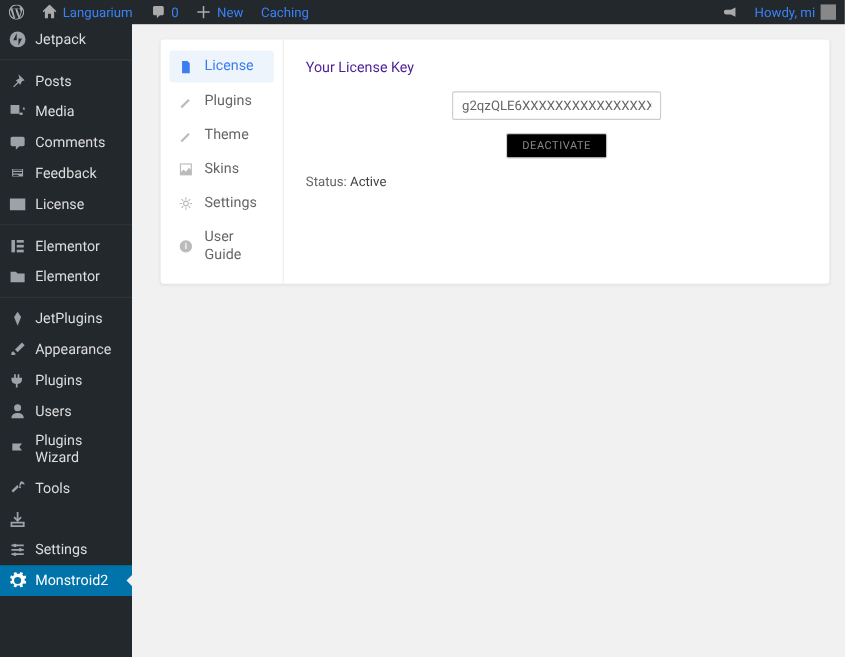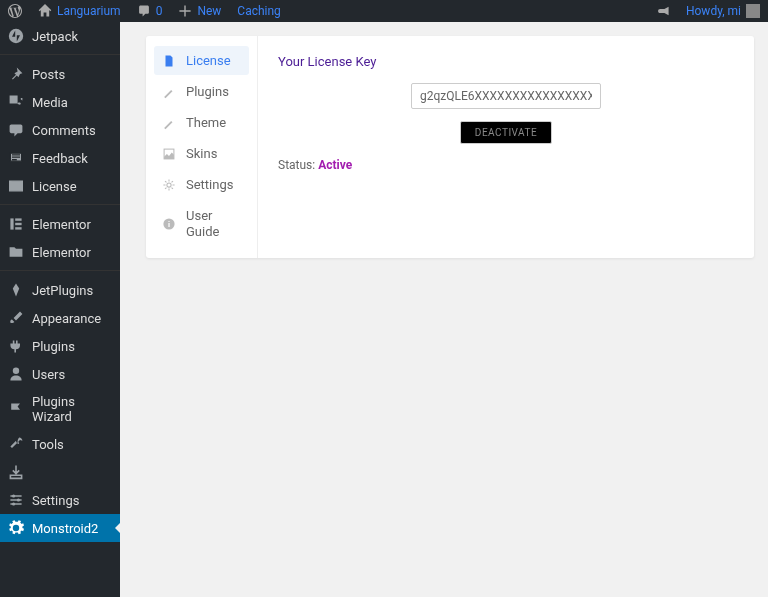--- a/index.html
+++ b/index.html
@@ -27,21 +27,21 @@
 .tab svg, .tab .ticon { width: 14px; height: 14px; fill: #bbb; flex-shrink: 0; }
 .tab.active { background: #eef4fb; color: #3a7ef0; }
 .tab.active svg { fill: #3a7ef0; }
 
 .panel-body { flex: 1; padding: 18px 20px; font-size: 13px; color: #555; }
 .panel-body h4 { font-size: 13px; color: #4c1d95; font-weight: 400; margin-bottom: 14px; }
 .row { display: flex; gap: 12px; align-items: center; margin-bottom: 14px; flex-direction: column; }
 .row input[type=text] { width: 190px; padding: 5px 8px; font-size: 12px; border: 1px solid #ccc; border-radius: 2px; color: #666; background: #fff; }
 .row button { padding: 5px 14px; font-size: 10px; letter-spacing: 0.5px; border: 1px solid #ccc; background: #000000; color: #888; border-radius: 2px; cursor: pointer; }
 .status-line { font-size: 12px; color: #666; }
-.status-active { color: #a21caf; font-weight: 700; }
+.status-active { color: #404040; font-weight: 400; }
 </style>
 </head>
 <body>
 
 <div id="adminbar">
   <div class="ab-item">
       <svg viewBox="0 0 20 20">
         <path d="M10 0C4.5 0 0 4.5 0 10s4.5 10 10 10 10-4.5 10-10S15.5 0 10 0zM1.5 10c0-1.2.3-2.4.7-3.5l4 11C3.5 16 1.5 13.2 1.5 10zm8.5 8.5c-.8 0-1.6-.1-2.4-.3l2.5-7.4 2.6 7.2c0 .1 0 .1.1.1-.9.2-1.8.4-2.8.4zm1.2-12.5c.5 0 1-.1 1-.1.5 0 .4-.7 0-.7 0 0-1.4.1-2.3.1-.8 0-2.2-.1-2.2-.1-.5 0-.5.7-.1.7 0 0 .4.1.9.1L10 11.6l-1.9 5.6L5 6c.5 0 1-.1 1-.1.5 0 .4-.7 0-.7 0 0-1.4.1-2.3.1h-.5C4.7 3 7.2 1.5 10 1.5c2.1 0 4 .8 5.4 2.1h-.1c-.8 0-1.4.7-1.4 1.5 0 .7.4 1.3.8 2 .3.5.7 1.3.7 2.3 0 .7-.3 1.5-.6 2.6l-.8 2.8-3-8.8zm6.1-.1c.7 1.2 1.2 2.7 1.2 4.1 0 3.2-1.7 6-4.3 7.5l2.6-7.5c.5-1.2.6-2.2.6-3.1 0-.3 0-.7-.1-1z"></path>
       </svg>
     </div>

